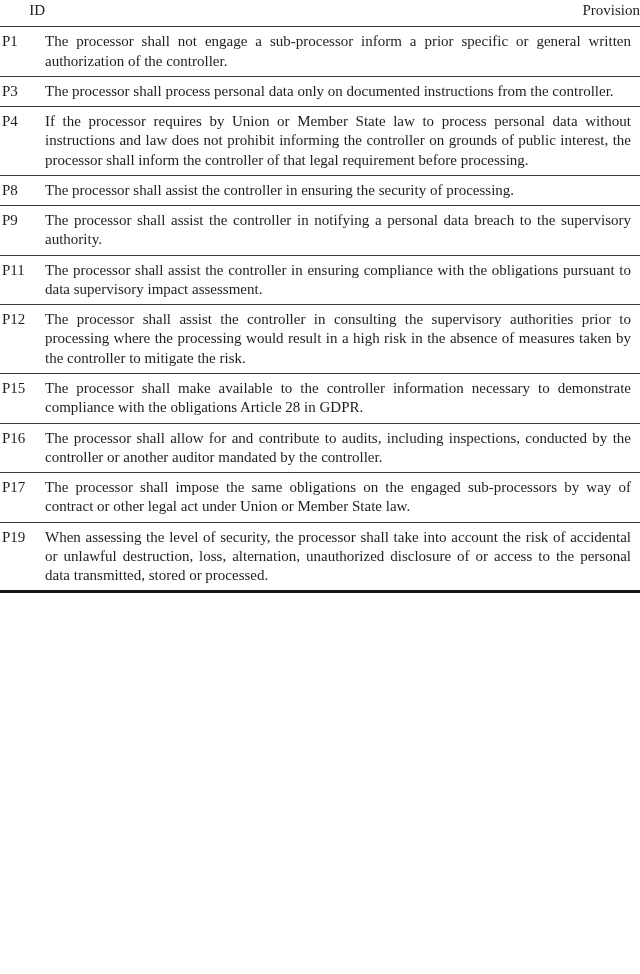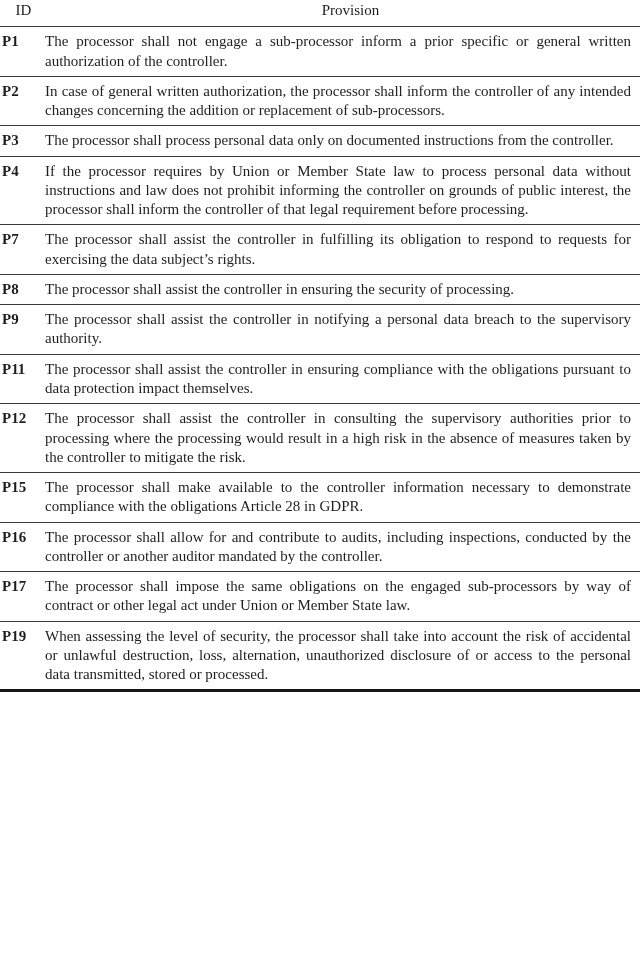--- a/index.html
+++ b/index.html
@@ -26,41 +26,41 @@
   }
   table.provisions {
     width: 640px;
     border-collapse: collapse;
     border-bottom: 3px solid var(--bottom-rule);
     font-size: 15px;
     line-height: 1.285;
     color: var(--text);
   }
   thead th {
-    text-align: center;
+    text-align: right;
     font-weight: normal;
     vertical-align: top;
     padding: 1px 0 6px 16px;
   }
   thead tr {
     border-bottom: 1.6px solid var(--rule);
   }
   tbody tr {
     border-bottom: 1.6px solid var(--rule);
   }
   tbody tr:last-child {
     border-bottom: none;
   }
   td.id-cell, th.id-col {
     width: 45px;
     padding-left: 2px;
     vertical-align: top;
   }
   td.id-cell {
-    font-weight: bold;
+    font-weight: normal;
     padding-top: 5px;
     padding-bottom: 5px;
   }
   td.provision-cell {
     text-align: justify;
     text-justify: inter-word;
     vertical-align: top;
     padding: 5px 9px 5px 0;
   }
 </style>
@@ -74,46 +74,38 @@
         <th class="id-col">ID</th>
         <th>Provision</th>
       </tr>
     </thead>
     <tbody>
         <tr>
           <td class="id-cell">P1</td>
           <td class="provision-cell">The processor shall not engage a sub-processor inform a prior specific or general written authorization of the controller.</td>
         </tr>
         <tr>
-          <td class="id-cell">P2</td>
-          <td class="provision-cell">In case of general written authorization, the processor shall inform the controller of any intended changes concerning the addition or replacement of sub-processors.</td>
-        </tr>
-        <tr>
           <td class="id-cell">P3</td>
           <td class="provision-cell">The processor shall process personal data only on documented instructions from the controller.</td>
         </tr>
         <tr>
           <td class="id-cell">P4</td>
           <td class="provision-cell">If the processor requires by Union or Member State law to process personal data without instructions and law does not prohibit informing the controller on grounds of public interest, the processor shall inform the controller of that legal requirement before processing.</td>
-        </tr>
-        <tr>
-          <td class="id-cell">P7</td>
-          <td class="provision-cell">The processor shall assist the controller in fulfilling its obligation to respond to requests for exercising the data subject’s rights.</td>
         </tr>
         <tr>
           <td class="id-cell">P8</td>
           <td class="provision-cell">The processor shall assist the controller in ensuring the security of processing.</td>
         </tr>
         <tr>
           <td class="id-cell">P9</td>
           <td class="provision-cell">The processor shall assist the controller in notifying a personal data breach to the supervisory authority.</td>
         </tr>
         <tr>
           <td class="id-cell">P11</td>
-          <td class="provision-cell">The processor shall assist the controller in ensuring compliance with the obligations pursuant to data protection impact themselves.</td>
+          <td class="provision-cell">The processor shall assist the controller in ensuring compliance with the obligations pursuant to data supervisory impact assessment.</td>
         </tr>
         <tr>
           <td class="id-cell">P12</td>
           <td class="provision-cell">The processor shall assist the controller in consulting the supervisory authorities prior to processing where the processing would result in a high risk in the absence of measures taken by the controller to mitigate the risk.</td>
         </tr>
         <tr>
           <td class="id-cell">P15</td>
           <td class="provision-cell">The processor shall make available to the controller information necessary to demonstrate compliance with the obligations Article 28 in GDPR.</td>
         </tr>
         <tr>

